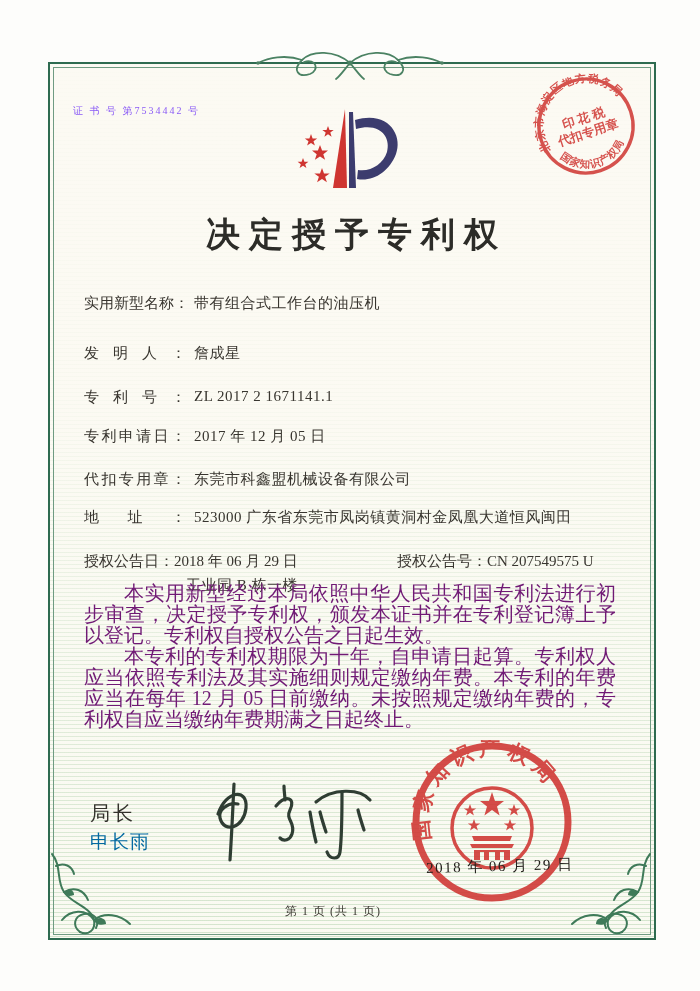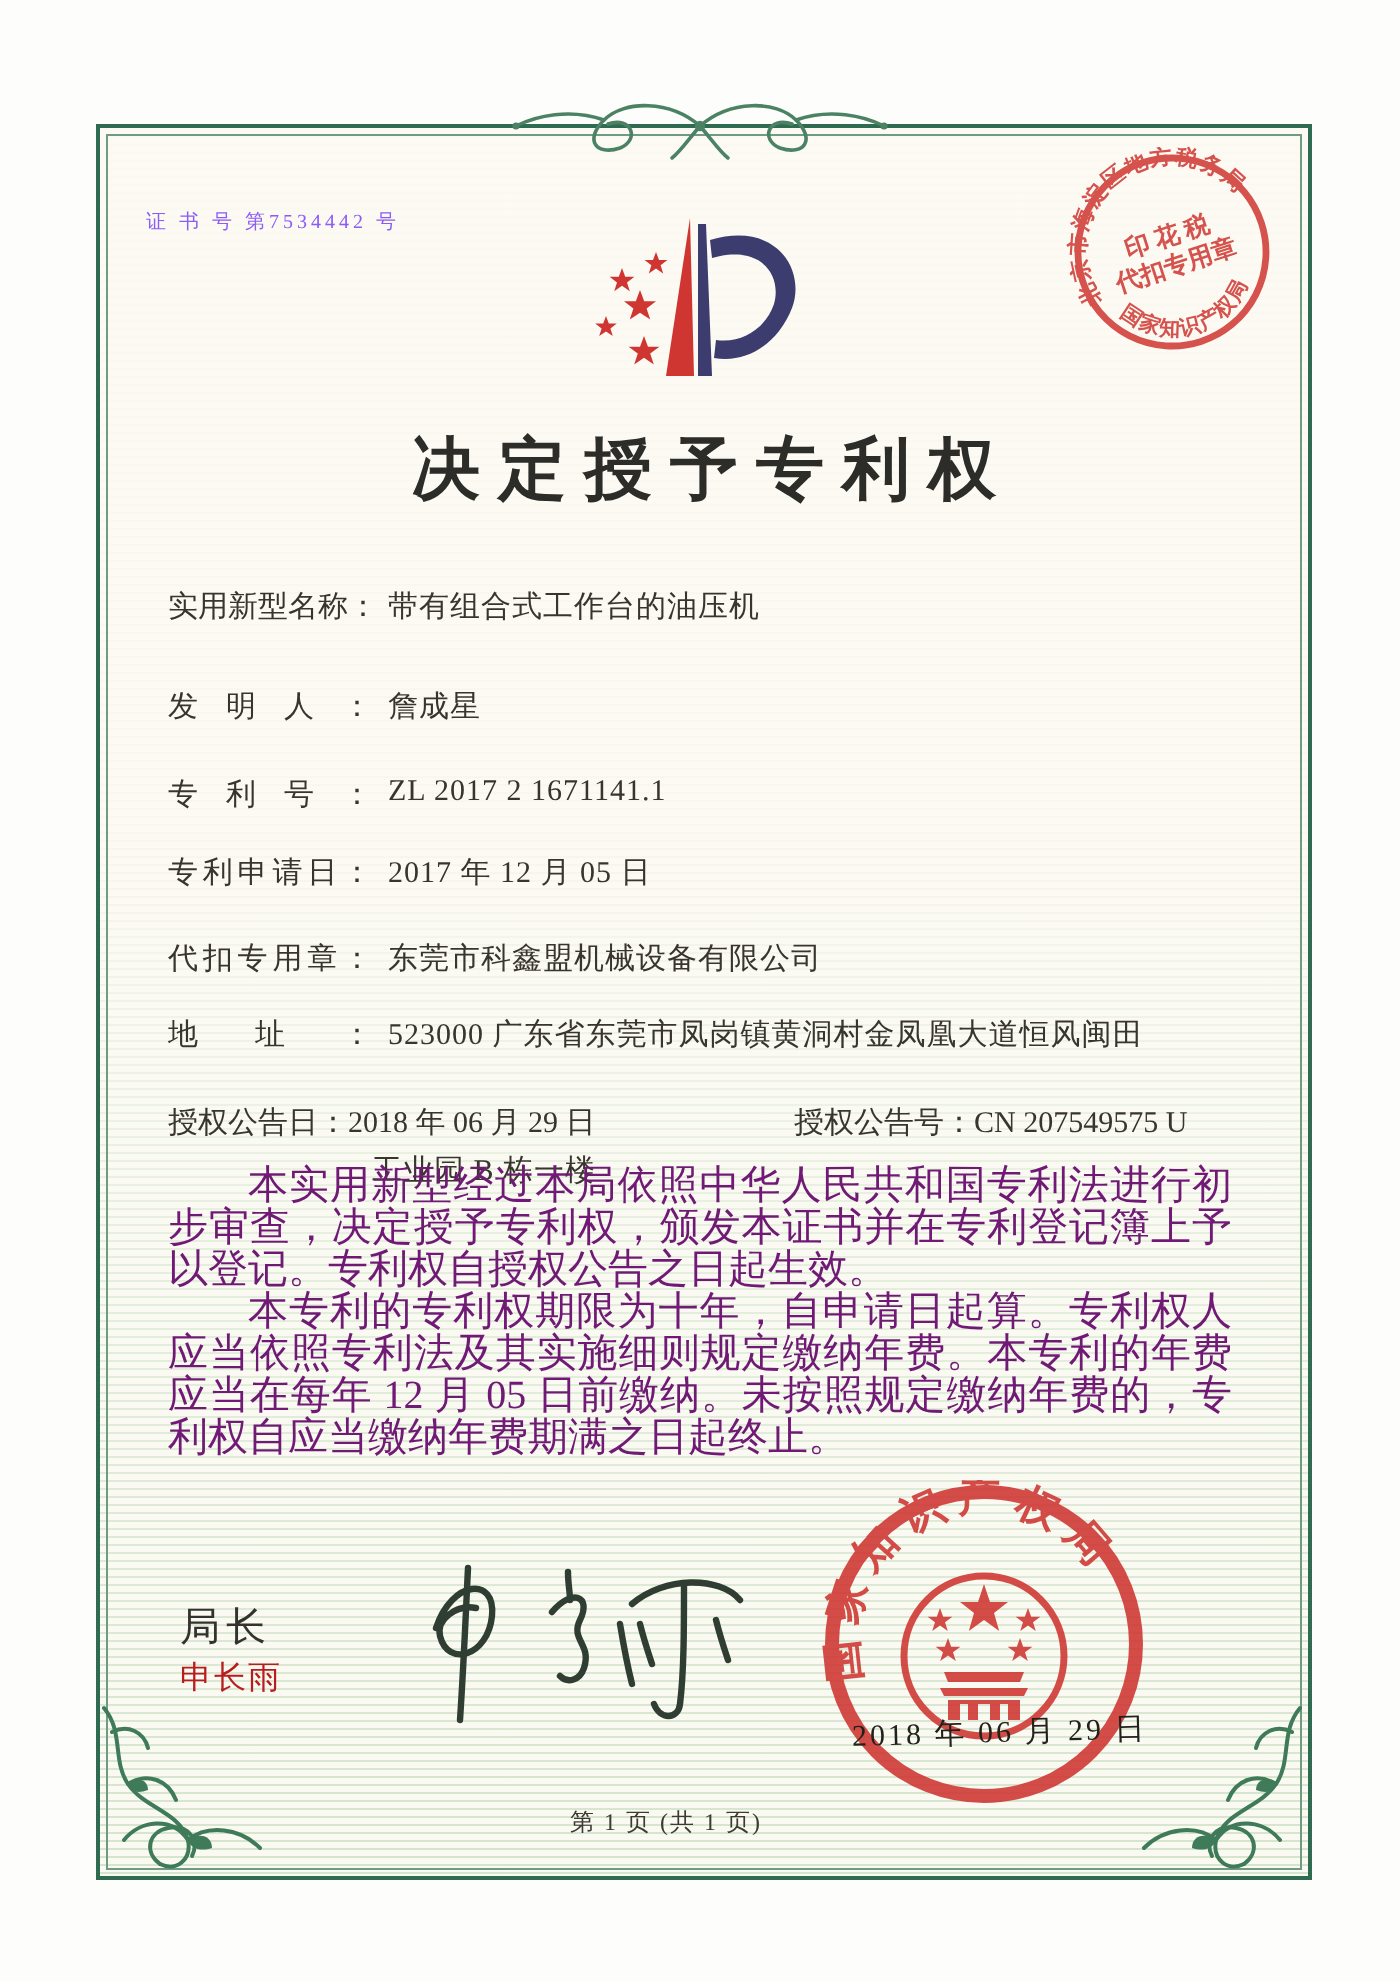--- a/index.html
+++ b/index.html
@@ -37,21 +37,21 @@
   .fields { position:absolute; left:84px; top:288px; width:540px; font-size:15px; color:#38352f; }
   .row { position:absolute; left:0; white-space:nowrap; }
   .lbl { display:inline-block; width:102px; text-align:justify; text-align-last:justify; vertical-align:top; }
   .val { display:inline-block; margin-left:8px; letter-spacing:0.5px; }
   .addr2 { position:absolute; left:102px; white-space:nowrap; letter-spacing:0.5px; }
   .auth-right { position:absolute; left:313px; top:0; white-space:nowrap; }
   .paras { position:absolute; left:84px; top:583px; width:532px; font-size:20px;
            line-height:21px; color:#701a75; text-align:justify; }
   .paras p { text-indent:2em; margin:0; }
   .officer-title { position:absolute; left:90px; top:800px; font-size:20px; color:#33322c; letter-spacing:3px; }
-  .officer-name  { position:absolute; left:90px; top:829px; font-size:16px; color:#b91c1c; letter-spacing:1px; }
+  .officer-name  { position:absolute; left:90px; top:829px; font-size:19px; color:#0369a1; letter-spacing:1px; }
   .signature { position:absolute; left:200px; top:778px; }
   .seal { position:absolute; left:410px; top:740px; opacity:0.88; }
   .seal-date {
     position:absolute; left:426px; top:857px; font-size:15px; color:#23211c;
     letter-spacing:1.5px; transform:rotate(-1.5deg); white-space:nowrap;
   }
   .tax-stamp { position:absolute; left:534px; top:74px; opacity:0.85; }
   .footer {
     position:absolute; left:48px; top:903px; width:570px; text-align:center;
     font-size:12px; color:#3c3a33; letter-spacing:1px;

